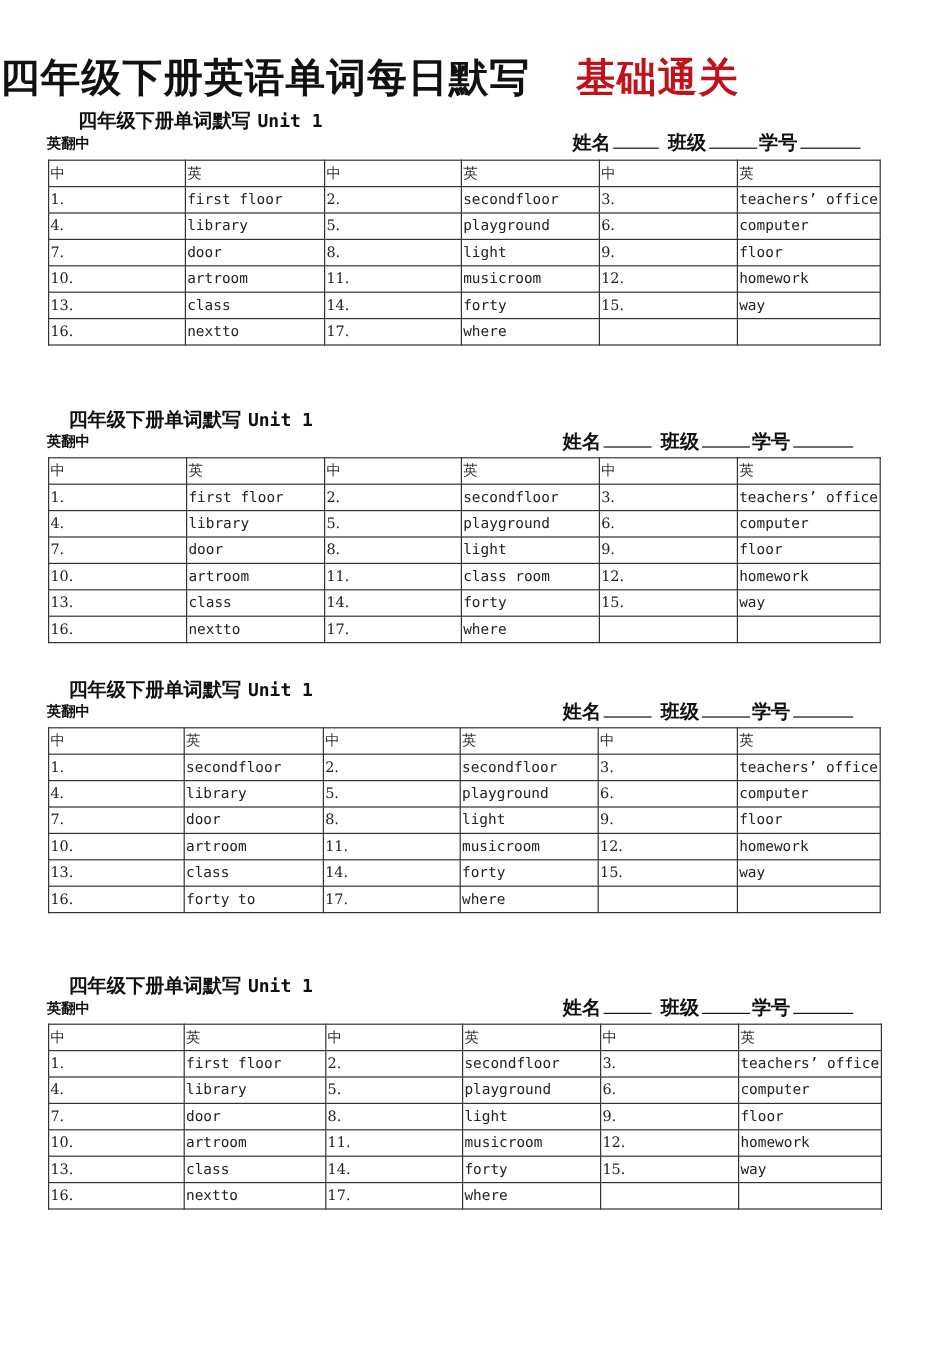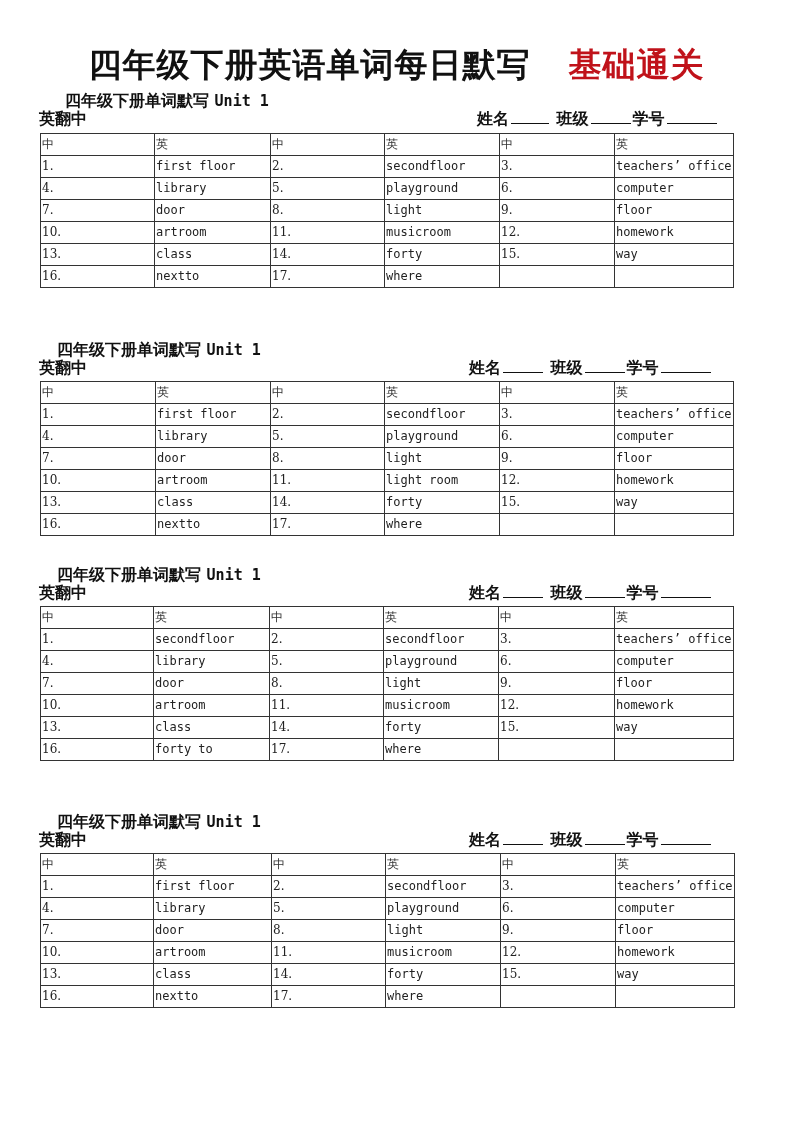--- a/index.html
+++ b/index.html
@@ -14,21 +14,21 @@
       overflow: hidden;
       font-family: "DejaVu Serif", serif;
       color: #111;
     }
     .main-title {
       position: absolute;
       top: 40px;
       left: 0;
       width: 793px;
       height: 50px;
-      text-align: center;
+      text-align: left;
       font-family: "DejaVu Sans", sans-serif;
       font-weight: bold;
       font-size: 33px;
       line-height: 50px;
       letter-spacing: 1px;
       white-space: nowrap;
     }
     .main-title .title-black { color: #111111; }
     .main-title .title-red { color: #c0121a; margin-left: 38px; }
 
@@ -69,21 +69,21 @@
       height: 17px;
       vertical-align: baseline;
       margin: 0 2px;
     }
     .section-label {
       position: absolute;
       left: 39px;
       top: 22px;
       font-family: "DejaVu Sans", sans-serif;
       font-weight: bold;
-      font-size: 16px;
+      font-size: 12px;
       line-height: 14px;
     }
     table.word-table {
       position: absolute;
       left: 40px;
       top: 32px;
       border-collapse: collapse;
       table-layout: fixed;
     }
     table.word-table td {
@@ -242,21 +242,21 @@
       <td>door</td>
       <td class="num">8.</td>
       <td>light</td>
       <td class="num">9.</td>
       <td>floor</td>
     </tr>
     <tr>
       <td class="num">10.</td>
       <td>artroom</td>
       <td class="num">11.</td>
-      <td>light room</td>
+      <td>class room</td>
       <td class="num">12.</td>
       <td>homework</td>
     </tr>
     <tr>
       <td class="num">13.</td>
       <td>class</td>
       <td class="num">14.</td>
       <td>forty</td>
       <td class="num">15.</td>
       <td>way</td>

